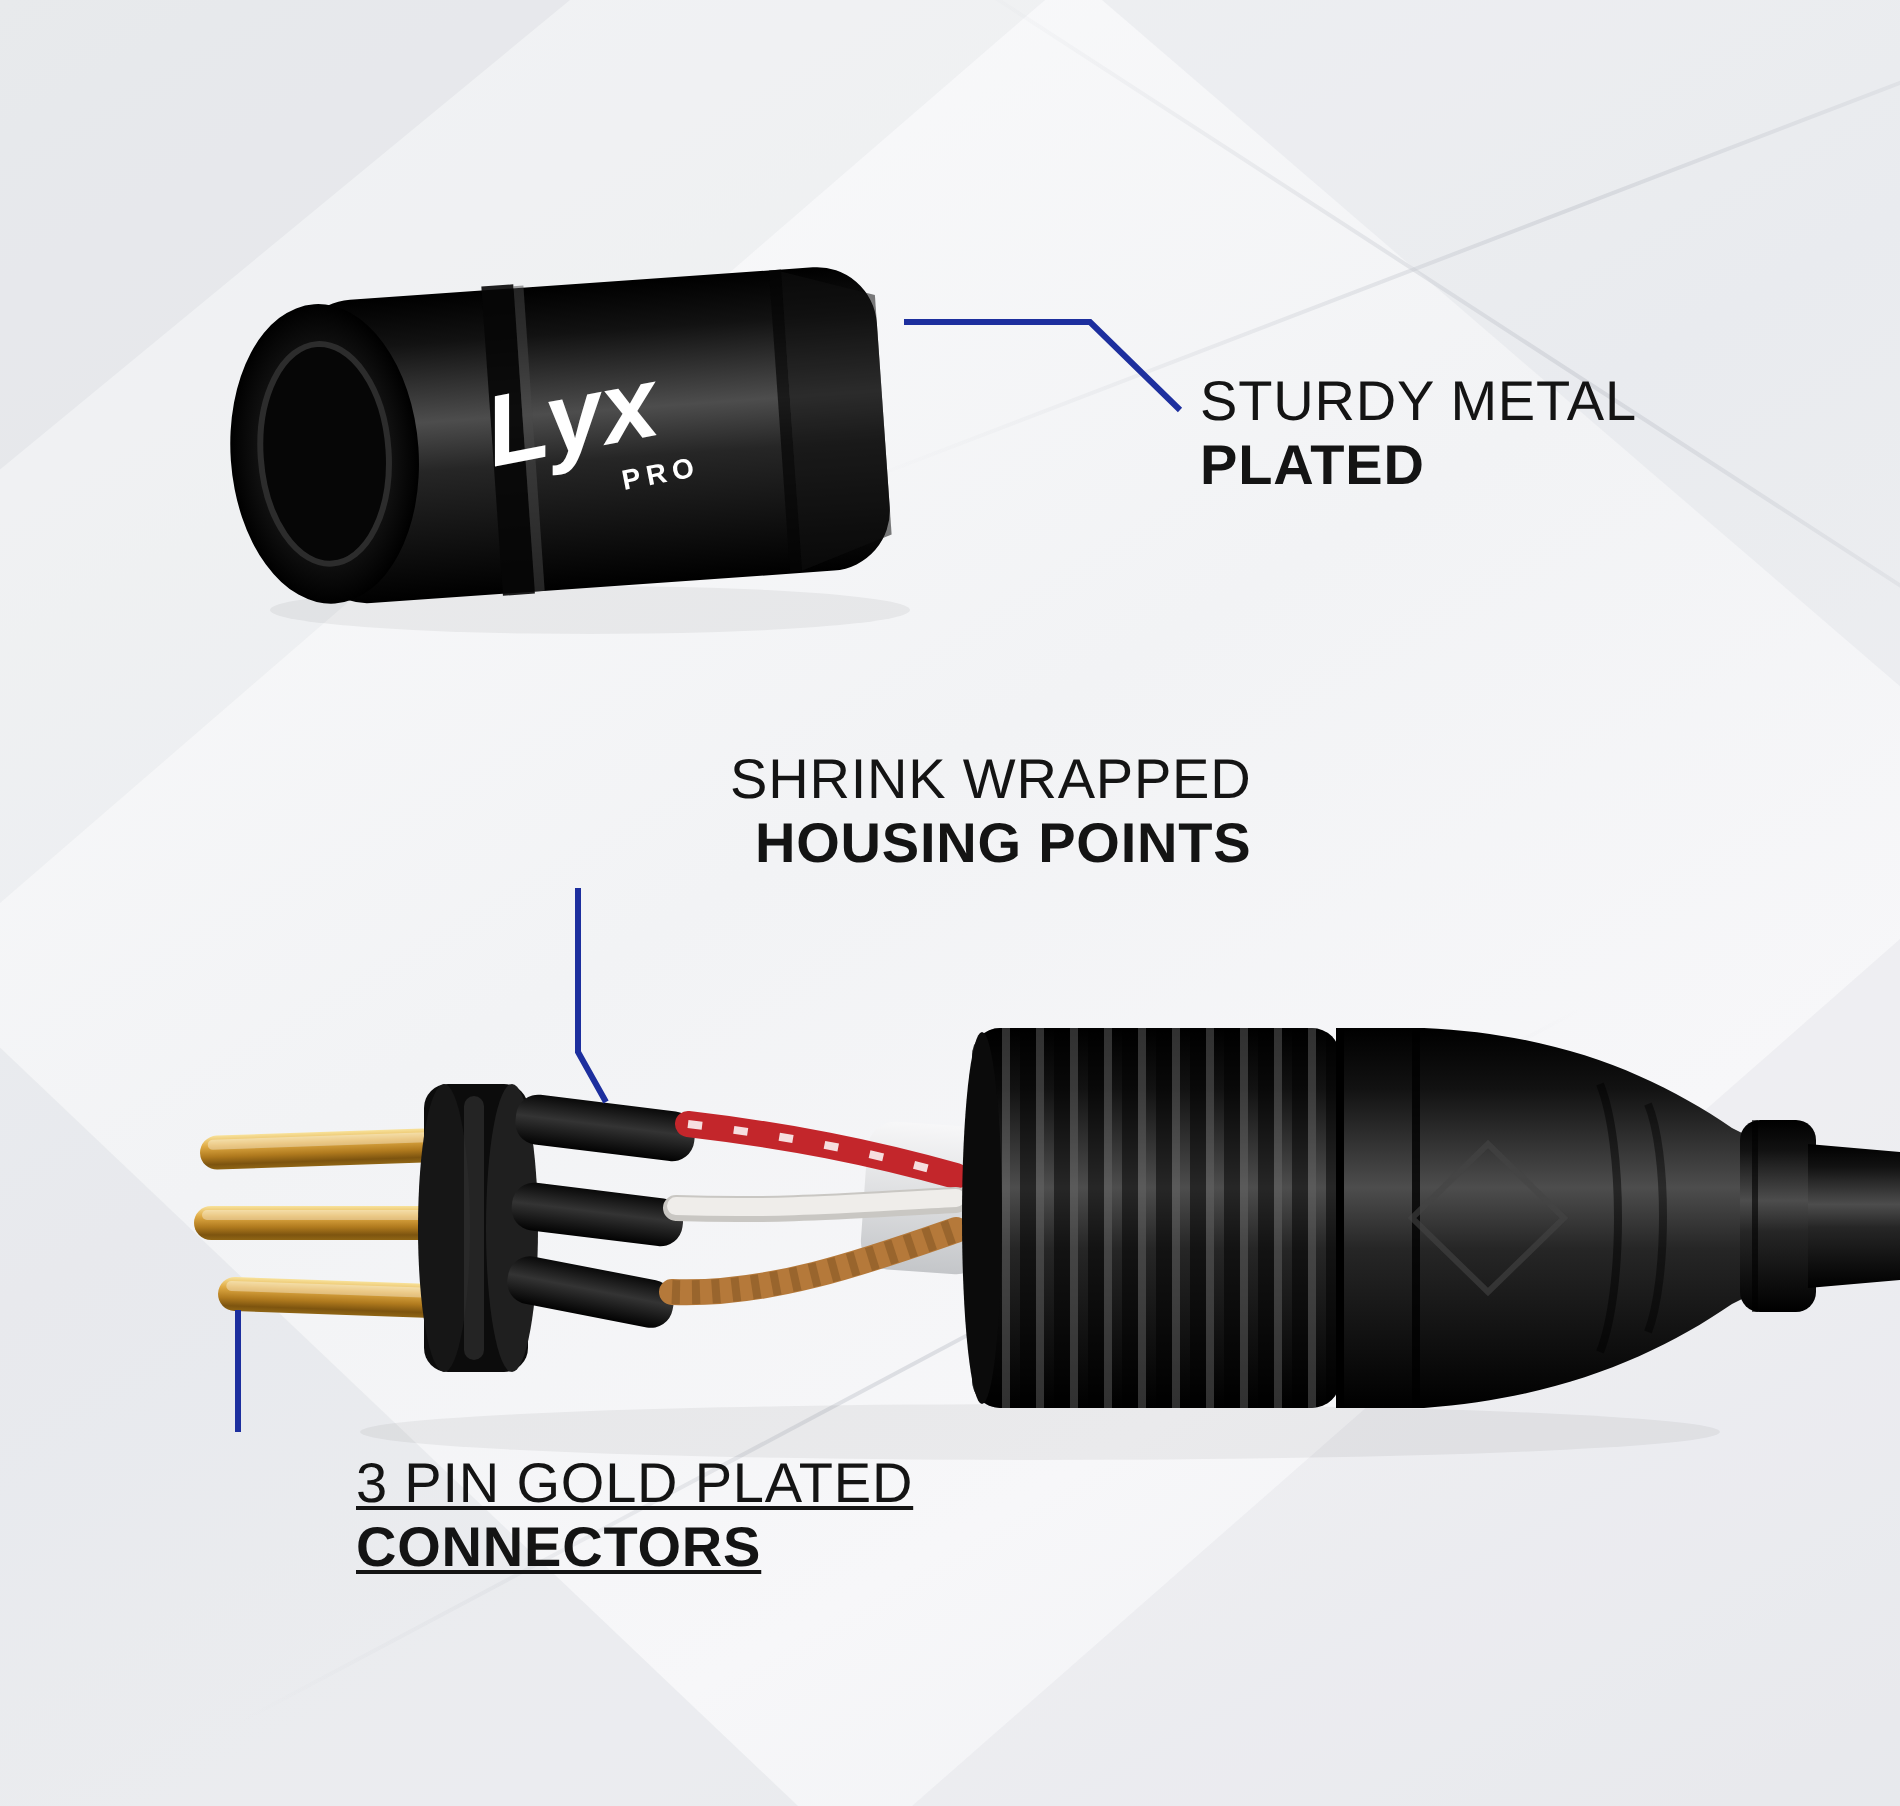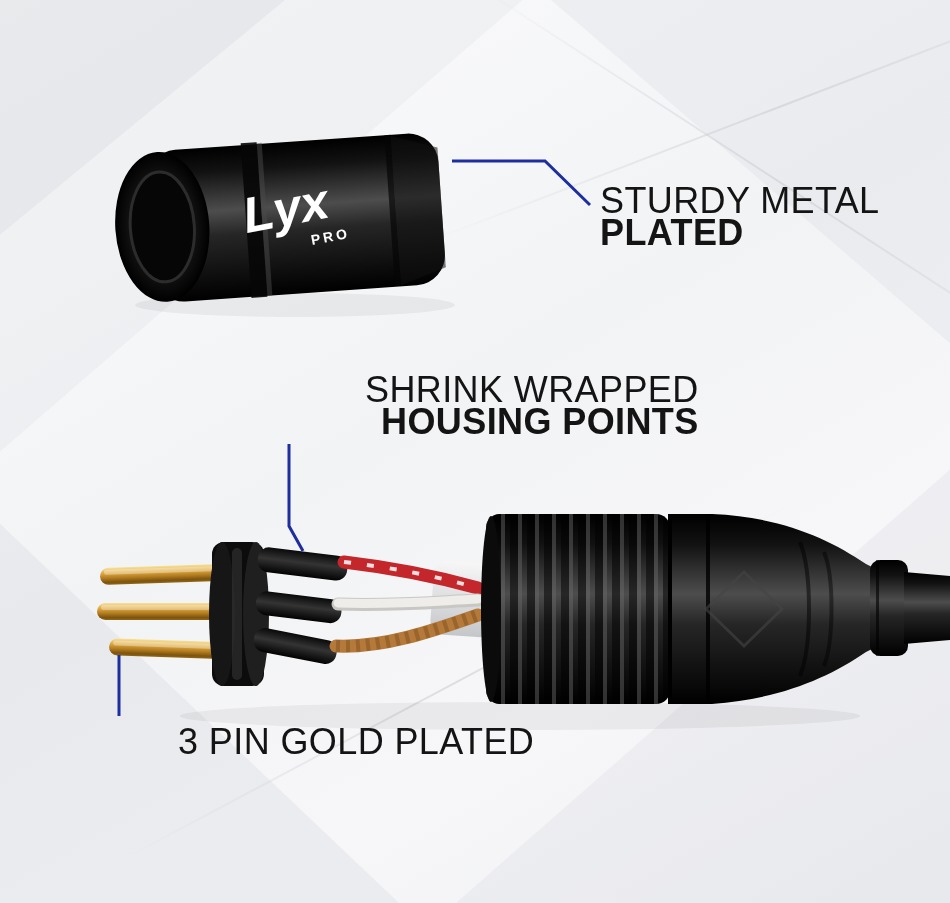--- a/index.html
+++ b/index.html
@@ -14,21 +14,21 @@
   .s3{background:rgba(213,216,221,.28);clip-path:polygon(58% 0,100% 0,100% 38%);}
   .s4{background:rgba(210,213,219,.30);clip-path:polygon(0 58%,0 100%,42% 100%);}
   .s5{background:rgba(218,220,225,.30);clip-path:polygon(100% 52%,100% 100%,48% 100%);}
   .thinline{position:absolute;height:2px;width:760px;
     background:linear-gradient(90deg,rgba(255,255,255,0),rgba(198,201,208,.55),rgba(255,255,255,0));
     transform-origin:left center;pointer-events:none;}
   .lA{left:470px;top:-20px;transform:rotate(33deg);}
   .lB{left:430px;top:240px;transform:rotate(-21deg);}
   .lC{left:120px;top:860px;transform:rotate(-28deg);}
   .art{position:absolute;left:0;top:0;}
-  .label{position:absolute;font-size:36px;letter-spacing:.4px;line-height:32px;color:#141414;white-space:nowrap;}
+  .label{position:absolute;font-size:28px;letter-spacing:.4px;line-height:32px;color:#141414;white-space:nowrap;}
   .label .l2{font-weight:700;}
 </style>
 </head>
 <body>
 
 <div class="canvas">
 
   <div class="shape s1"></div>
   <div class="shape s2"></div>
   <div class="shape s3"></div>
@@ -157,17 +157,18 @@
   <div class="label" style="left:600px;top:185px;">
     <div class="l1">STURDY METAL</div>
     <div class="l2">PLATED</div>
   </div>
 
   <div class="label" style="left:365px;top:374px;text-align:right;">
     <div class="l1">SHRINK WRAPPED</div>
     <div class="l2">HOUSING POINTS</div>
   </div>
 
-  <div class="label" style="left:178px;top:726px;">
+  <div class="label" style="left:178px;top:726px;text-decoration:underline;">
     <div class="l1">3 PIN GOLD PLATED</div>
+    <div class="l2">CONNECTORS</div>
   </div>
 
 </div>
 
 </body></html>

